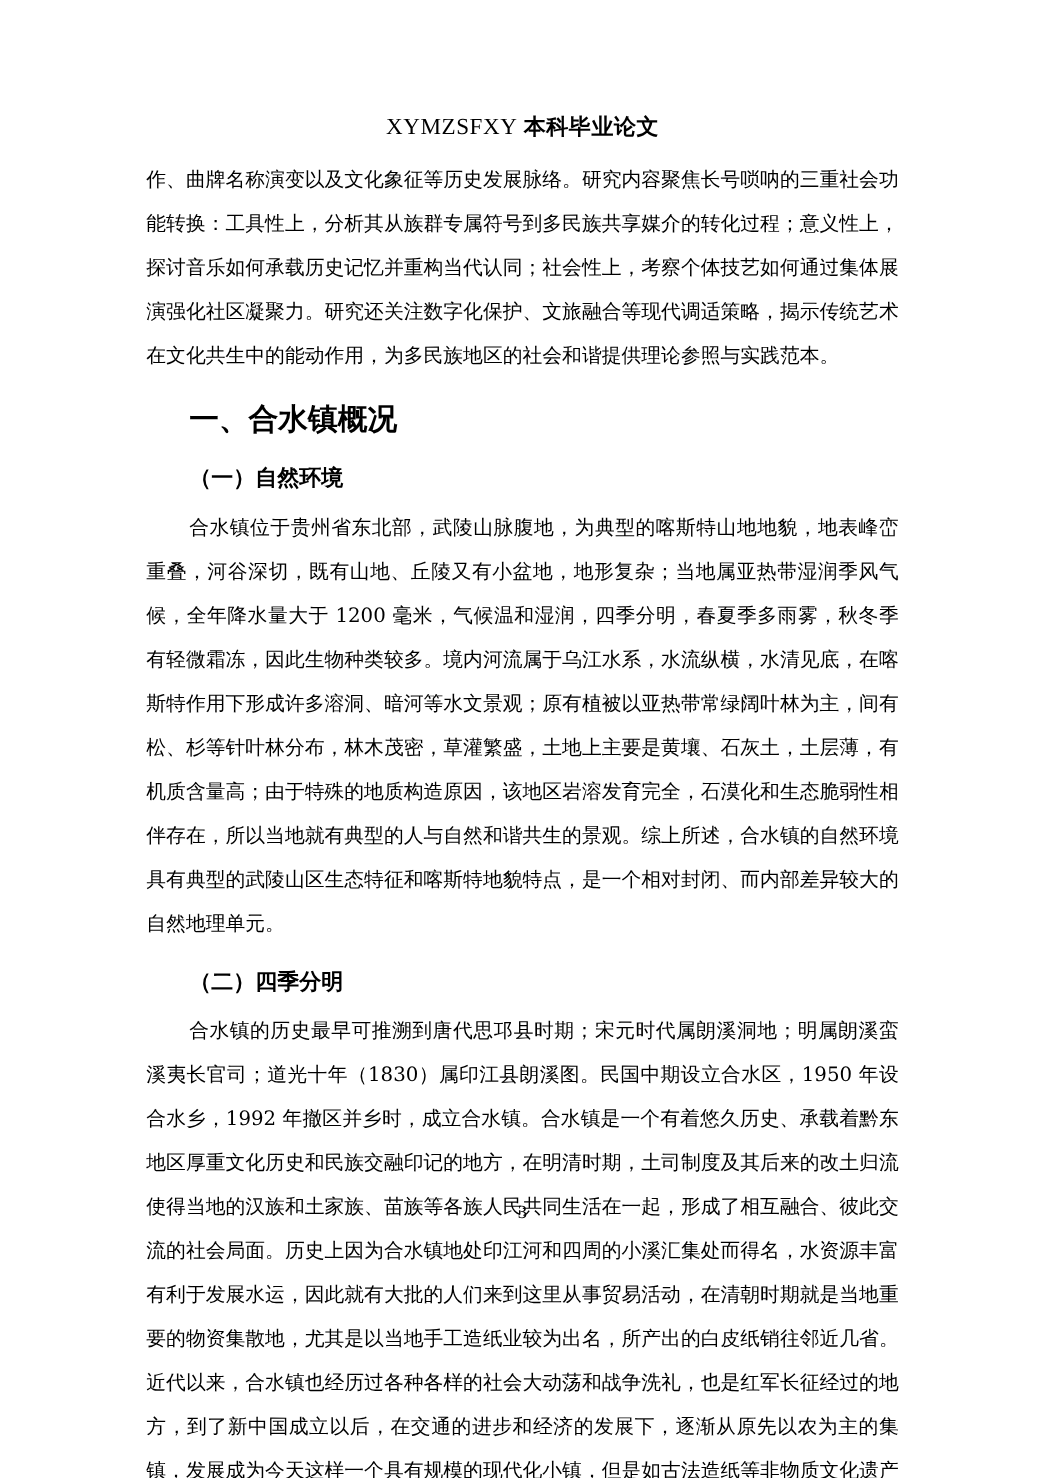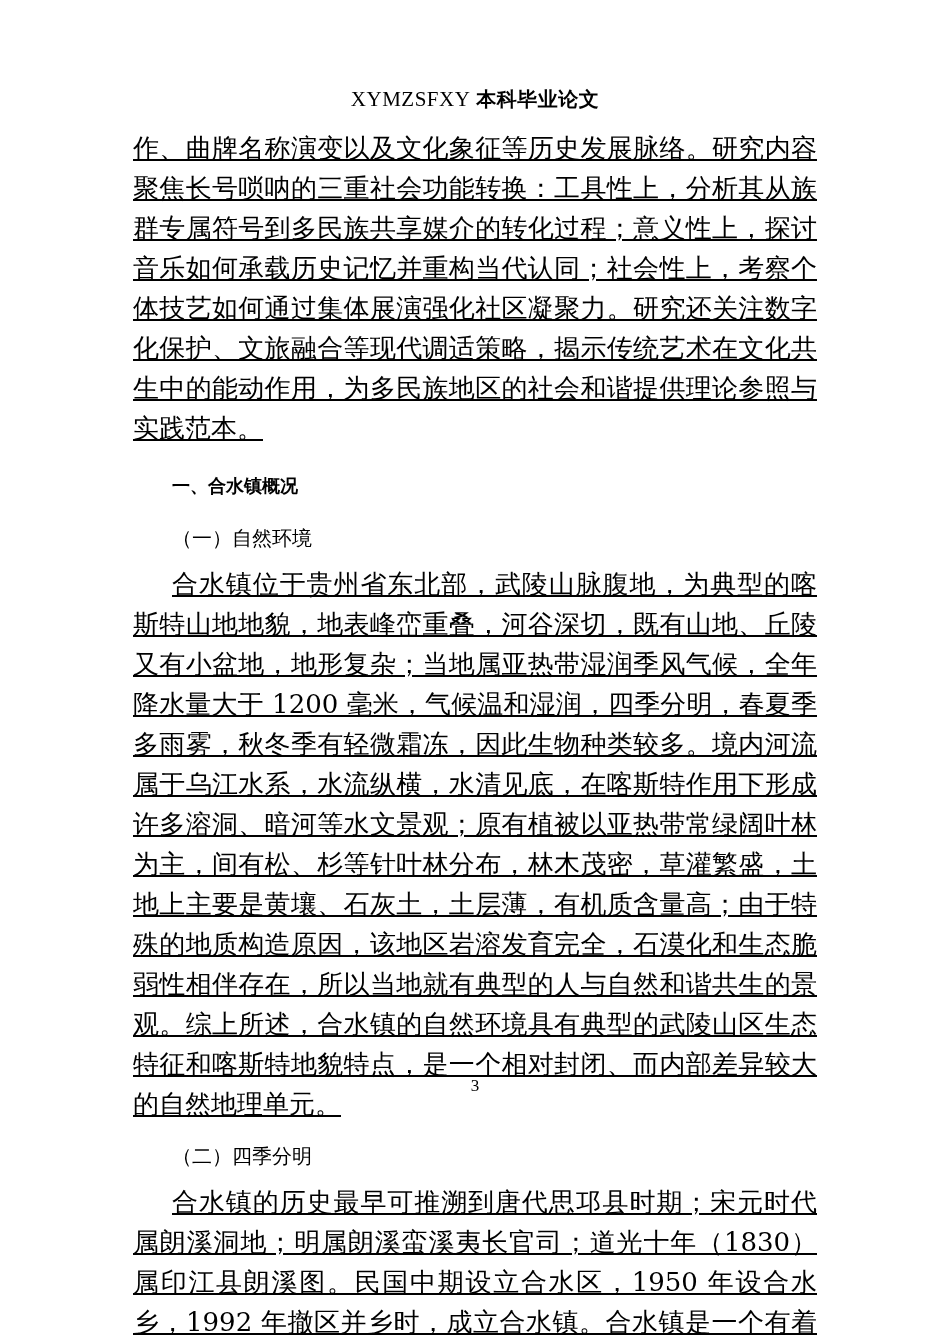--- a/index.html
+++ b/index.html
@@ -11,21 +11,21 @@
     width: 950px;
     height: 1344px;
     font-family: "Liberation Serif", "DejaVu Serif", serif;
     color: #000000;
     position: relative;
     overflow: hidden;
   }
   .page {
     position: absolute;
     left: 0;
-    top: 0;
+    top: 16px;
     width: 950px;
     height: 1182px;
     box-sizing: border-box;
     padding: 0;
   }
   .header {
     position: absolute;
     top: 86px;
     left: 0;
     width: 950px;
@@ -43,42 +43,41 @@
     font-size: 20px;
   }
   .content {
     position: absolute;
     top: 128px;
     left: 133px;
     width: 684px;
   }
   p.body-text {
     margin: 0 0 0 0;
-    font-size: 26px;
+    font-size: 18px;
     line-height: 40px;
     text-align: justify;
     text-justify: inter-ideograph;
     text-indent: 0;
     font-family: "DejaVu Serif", "Liberation Serif", serif;
-    text-decoration: underline;
   }
   p.indent2 {
     text-indent: 39px;
   }
   h1.h-level1 {
     font-family: "DejaVu Sans", "Liberation Sans", sans-serif;
     font-weight: bold;
-    font-size: 18px;
+    font-size: 27px;
     line-height: 40px;
     margin: 18px 0 10px 0;
     text-indent: 39px;
   }
   h2.h-level2 {
     font-family: "DejaVu Sans", "Liberation Sans", sans-serif;
-    font-weight: normal;
+    font-weight: bold;
     font-size: 20px;
     line-height: 40px;
     margin: 12px 0 6px 0;
     text-indent: 39px;
   }
   .page-number {
     position: absolute;
     bottom: 86px;
     left: 0;
     width: 950px;

